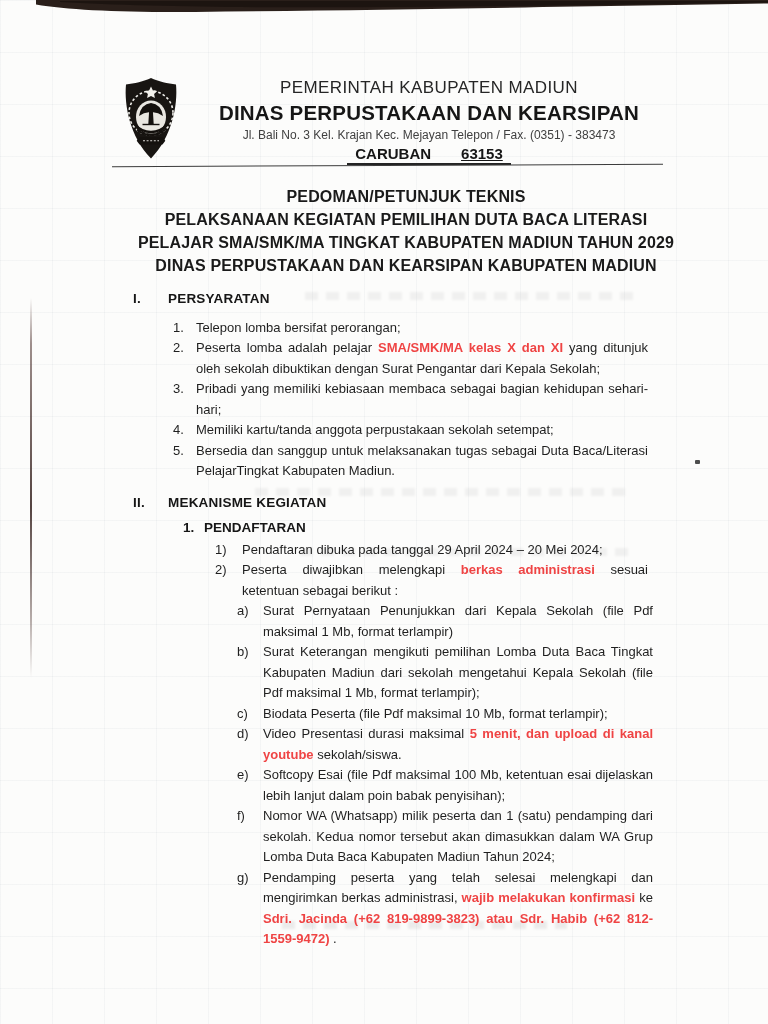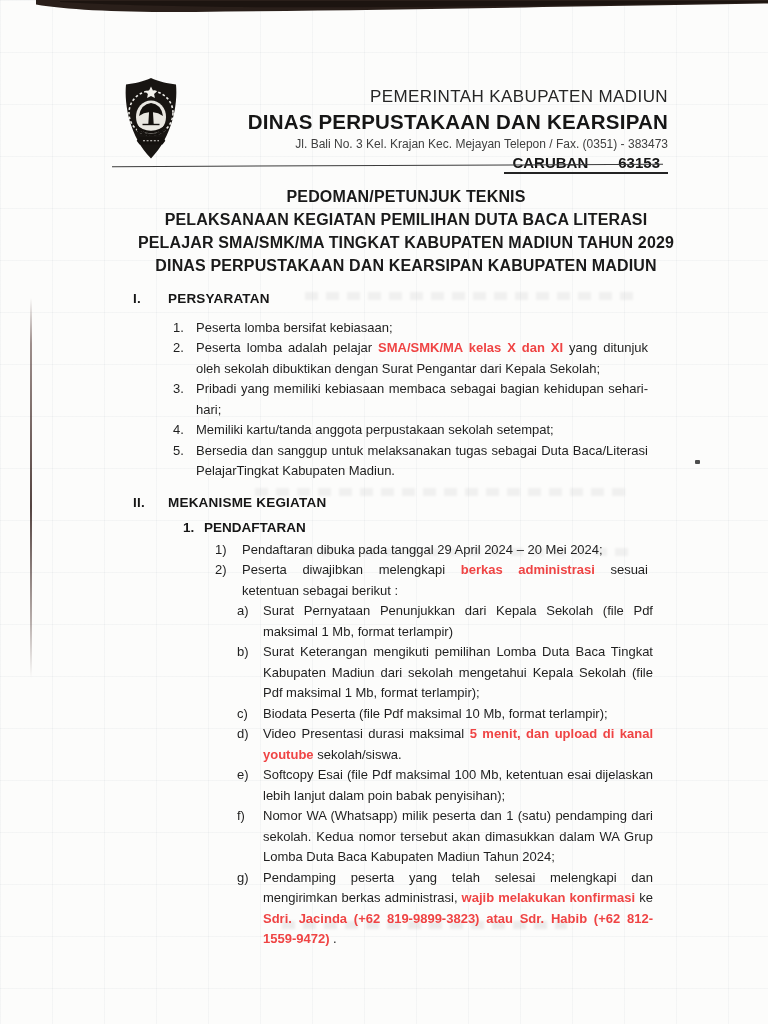--- a/index.html
+++ b/index.html
@@ -35,27 +35,27 @@
     background:repeating-linear-gradient(90deg,#8d8d8d 0 13px, transparent 13px 21px);
     filter:blur(1.3px); }
   .ghost-1 { top:292px; left:305px; width:335px; }
   .ghost-2 { top:488px; left:255px; width:375px; }
   .ghost-3 { top:548px; left:300px; width:330px; }
   .ghost-4 { top:921px; left:282px; width:285px; opacity:0.14; }
 
   
   .header { position:absolute; top:76px; left:112px; width:556px; height:86px; }
   .logo   { position:absolute; left:10px; top:1px; width:58px; height:83px; }
-  .header-text { position:absolute; left:78px; right:0; top:11px; text-align:right; }
+  .header-text { position:absolute; left:78px; right:0; top:2px; text-align:center; }
   .h-gov     { font-size:17px; letter-spacing:0.4px; color:#262626; }
   .h-agency  { font-size:20.5px; font-weight:bold; letter-spacing:0.2px; color:#161616; margin-top:3px; }
   .h-address { font-size:12px; margin-top:3px; color:#404040; }
   .h-city-row{ margin-top:3px; font-size:15px; font-weight:bold; color:#161616; }
   .h-underline { display:inline-block; border-bottom:2.5px solid #242424; padding:0 8px 1px; }
-  .h-postal  { margin-left:30px; }
+  .h-postal  { margin-left:30px;text-decoration:underline; }
 
   .divider { position:absolute; top:165px; left:112px; width:551px; height:0;
     border-top:1.8px solid #3c3c3c; transform:rotate(-0.25deg); }
 
   
   .title-block { position:absolute; top:185px; left:100px; width:612px;
     text-align:center; font-weight:bold; font-size:16px; line-height:23px;
     letter-spacing:0.15px; color:#1a1a1a; }
 
   
@@ -138,21 +138,21 @@
 
   <div class="content">
 
     <div class="sec-head">
       <span class="sec-label">I.</span>
       <span>PERSYARATAN</span>
     </div>
     <div class="list-roman1">
       <div class="li">
         <span class="num">1.</span>
-        <p class="txt"><span>Peserta lomba bersifat kebiasaan;</span></p>
+        <p class="txt"><span>Telepon lomba bersifat perorangan;</span></p>
       </div>
       <div class="li">
         <span class="num">2.</span>
         <p class="txt"><span>Peserta lomba adalah pelajar </span><b>SMA/SMK/MA kelas X dan XI</b><span> yang ditunjuk oleh sekolah dibuktikan dengan Surat Pengantar dari Kepala Sekolah;</span></p>
       </div>
       <div class="li">
         <span class="num">3.</span>
         <p class="txt"><span>Pribadi yang memiliki kebiasaan membaca sebagai bagian kehidupan sehari-hari;</span></p>
       </div>
       <div class="li">

